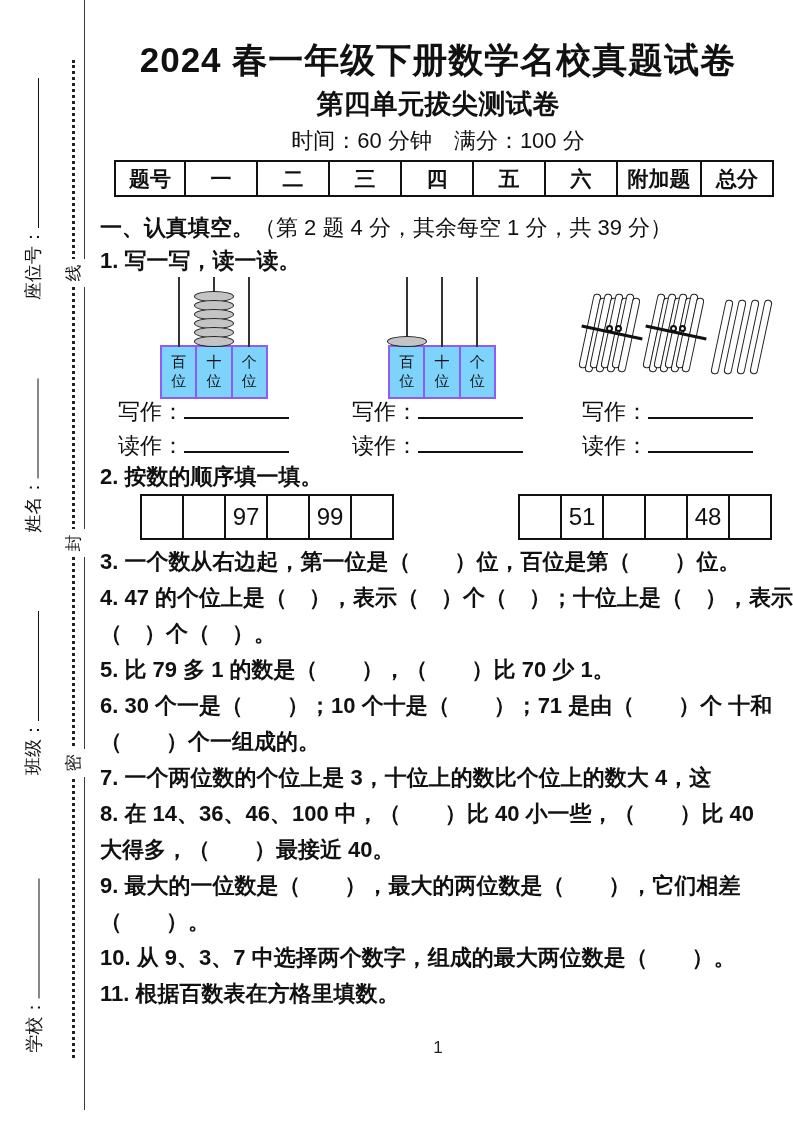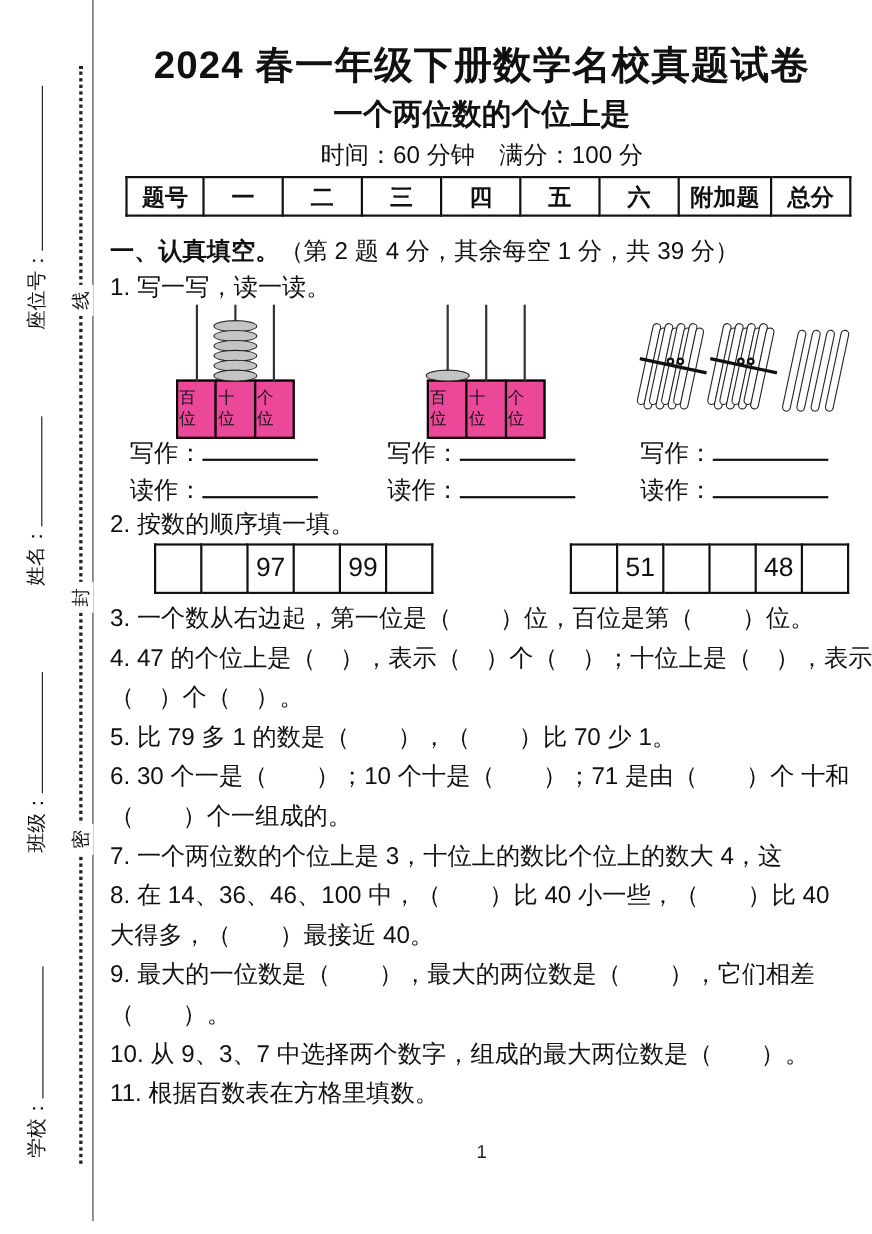--- a/index.html
+++ b/index.html
@@ -26,34 +26,34 @@
   .subtitle { margin:2px 0 0; font-size:27px; line-height:36px; font-weight:bold; text-align:center; }
   .meta { margin:6px 0 0; font-size:22px; line-height:26px; text-align:center; }
   table.score { border-collapse:collapse; margin:6px 0 0 14px; }
   table.score td { border:2px solid #111; text-align:center; font-size:21px; padding:0; }
   table.score tr.hd td { height:33px; font-weight:bold; }
   table.score tr.sc td { height:31px; }
   .c0{width:68px}.c1{width:70px}.c2{width:70px}.c3{width:70px}.c4{width:70px}
   .c5{width:70px}.c6{width:70px}.c7{width:82px}.c8{width:70px}
   .sec-heading { margin-top:16px; font-size:22px; line-height:30px; }
   .sec-heading b { font-weight:bold; }
-  .qline { font-size:22px; line-height:36px; white-space:nowrap; }
+  .qline { font-size:22px; line-height:36px; white-space:nowrap;font-weight:bold; }
   .q1-label, .q2-label { font-size:22px; line-height:30px; }
   .q1-label { margin-top:2px; line-height:32px; }
   
   .figures { position:relative; height:185px; }
   .abacus { position:absolute; top:0; width:106px; }
   .rods { position:relative; height:68px; }
   .rod { position:absolute; top:0; bottom:-2px; width:2px; background:#333; }
   .rod.r1{left:16px}.rod.r2{left:51px}.rod.r3{left:86px}
   .bead-stack { position:absolute; bottom:-2px; width:42px; display:flex; flex-direction:column; justify-content:flex-end; align-items:center; }
   .bead-stack.s1{left:-4px}.bead-stack.s2{left:31px}.bead-stack.s3{left:66px}
   .bead { width:40px; height:11px; background:#c4c4c4; border:1.5px solid #222; border-radius:50%; margin-top:-2px; box-sizing:border-box; }
   .base { display:flex; }
-  .pv-box { width:35px; height:50px; border:2px solid #000000; margin-left:-2px; display:flex; align-items:center; justify-content:flex-start; background:#ec4899; }
+  .pv-box { width:35px; height:50px; border:2px solid #8b5cf6; margin-left:-2px; display:flex; align-items:center; justify-content:center; background:#7dd3fc; }
   .pv-box span { width:17px; font-size:15px; line-height:19px; word-break:break-all; text-align:center; font-family:"Liberation Serif", serif; }
   .abacus.a1{left:62px}.abacus.a2{left:290px}
   .sticks { position:absolute; left:486px; top:14px; width:186px; height:100px; }
   .bundle { position:absolute; top:0; width:56px; height:92px; }
   .stick { position:absolute; width:8px; height:76px; background:#fff; border:1.5px solid #222; border-radius:4px; transform:rotate(12deg); box-sizing:border-box; }
   .tie { position:absolute; left:-5px; top:40px; width:62px; border-top:3px solid #111; transform:rotate(12deg); }
   .knot { position:absolute; width:7px; height:7px; border:2px solid #111; border-radius:50%; background:#fff; box-sizing:border-box; }
   .writes { position:absolute; top:120px; font-size:22px; line-height:28px; white-space:nowrap; }
   .writes .row + .row { margin-top:5px; }
   .wblank { display:inline-block; width:105px; height:20px; border-bottom:2px solid #111; }
@@ -85,21 +85,21 @@
   <div class="margin-label" style="width:180px; left:-57px; top:673px;">
     <span>班级：</span><span class="mblank" style="width:110px;"></span>
   </div>
   <div class="margin-label" style="width:195px; left:-64px; top:943px;">
     <span>学校：</span><span class="mblank" style="width:120px;"></span>
   </div>
 
   <div class="content">
 
     <div class="title">2024 春一年级下册数学名校真题试卷</div>
-    <div class="subtitle">一个两位数的个位上是</div>
+    <div class="subtitle">第四单元拔尖测试卷</div>
     <div class="meta">时间：60 分钟　满分：100 分</div>
 
     <table class="score">
       <tbody>
           <tr class="hd">
         <td class="c0">题号</td>
         <td class="c1">一</td>
         <td class="c2">二</td>
         <td class="c3">三</td>
         <td class="c4">四</td>

